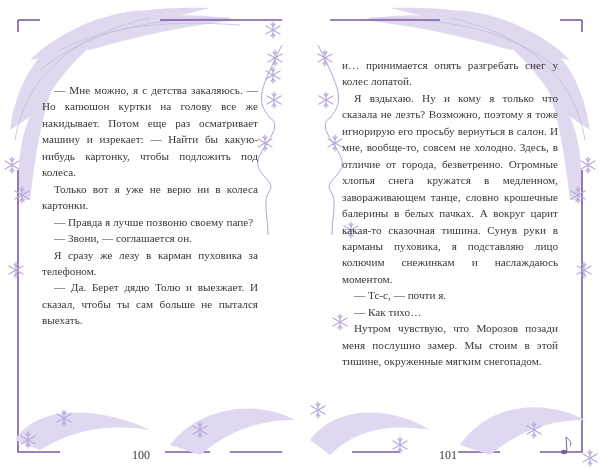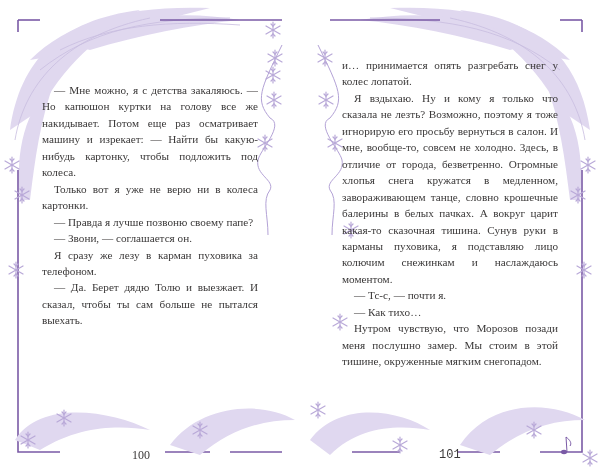--- a/index.html
+++ b/index.html
@@ -9,21 +9,21 @@
   .page { position:absolute; top:0; height:340px; width:300px; }
   .page.left { left:0; }
   .page.right { left:300px; }
   .text { position:absolute; font-size:11.2px; line-height:16.45px; text-align:justify; }
   .page.left .text { left:42px; top:82px; width:216px; }
   .page.right .text { left:42px; top:57px; width:216px; }
   .text p { margin:0; text-indent:12px; }
   .text p.noindent { text-indent:0; }
   .folio { position:absolute; top:448px; font-size:12px; color:#3a3838; }
   .page.left .folio { left:132px; }
-  .page.right .folio { left:139px;font-family:Liberation Mono, monospace; }
+  .page.right .folio { left:139px; }
   svg.orn { position:absolute; left:0; top:0; pointer-events:none; }
 </style>
 </head>
 <body>
 
 <div class="spread">
 
   <svg class="orn" width="600" height="469" viewBox="0 0 600 469">
     <defs>
       <g id="flake">

